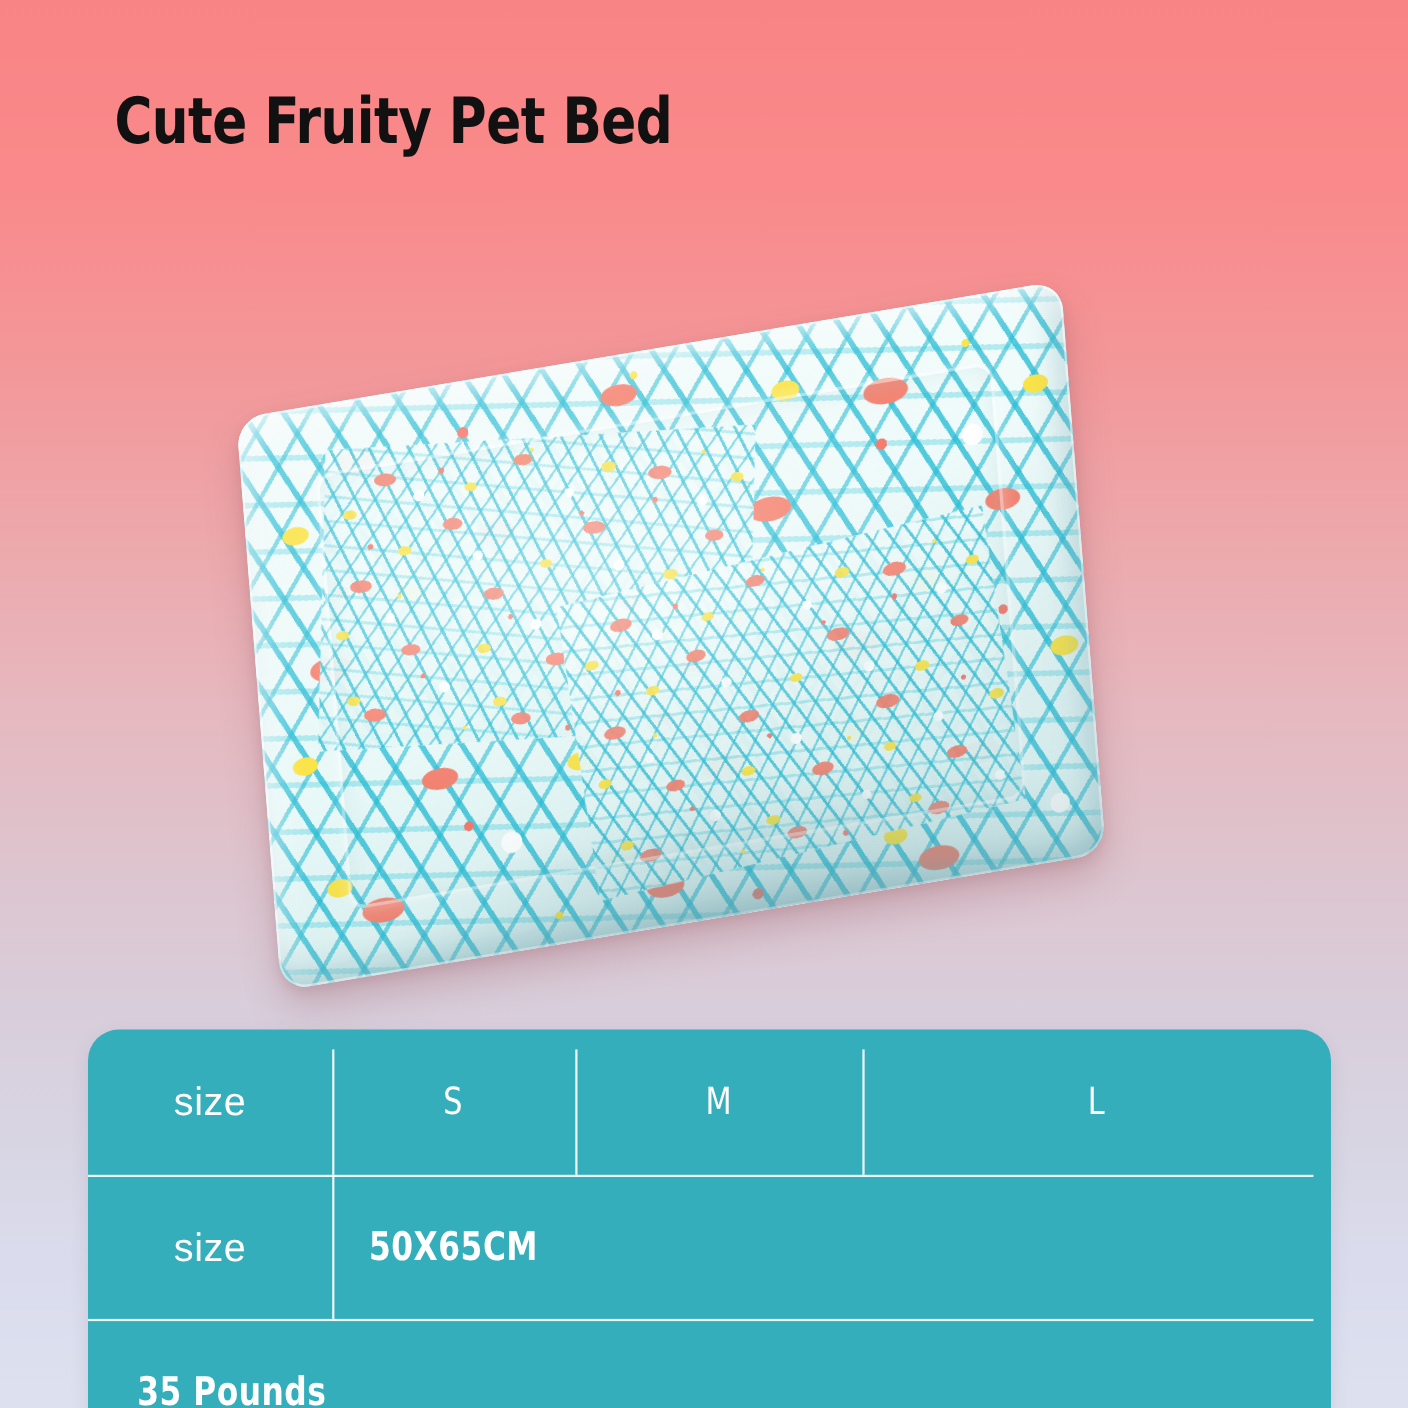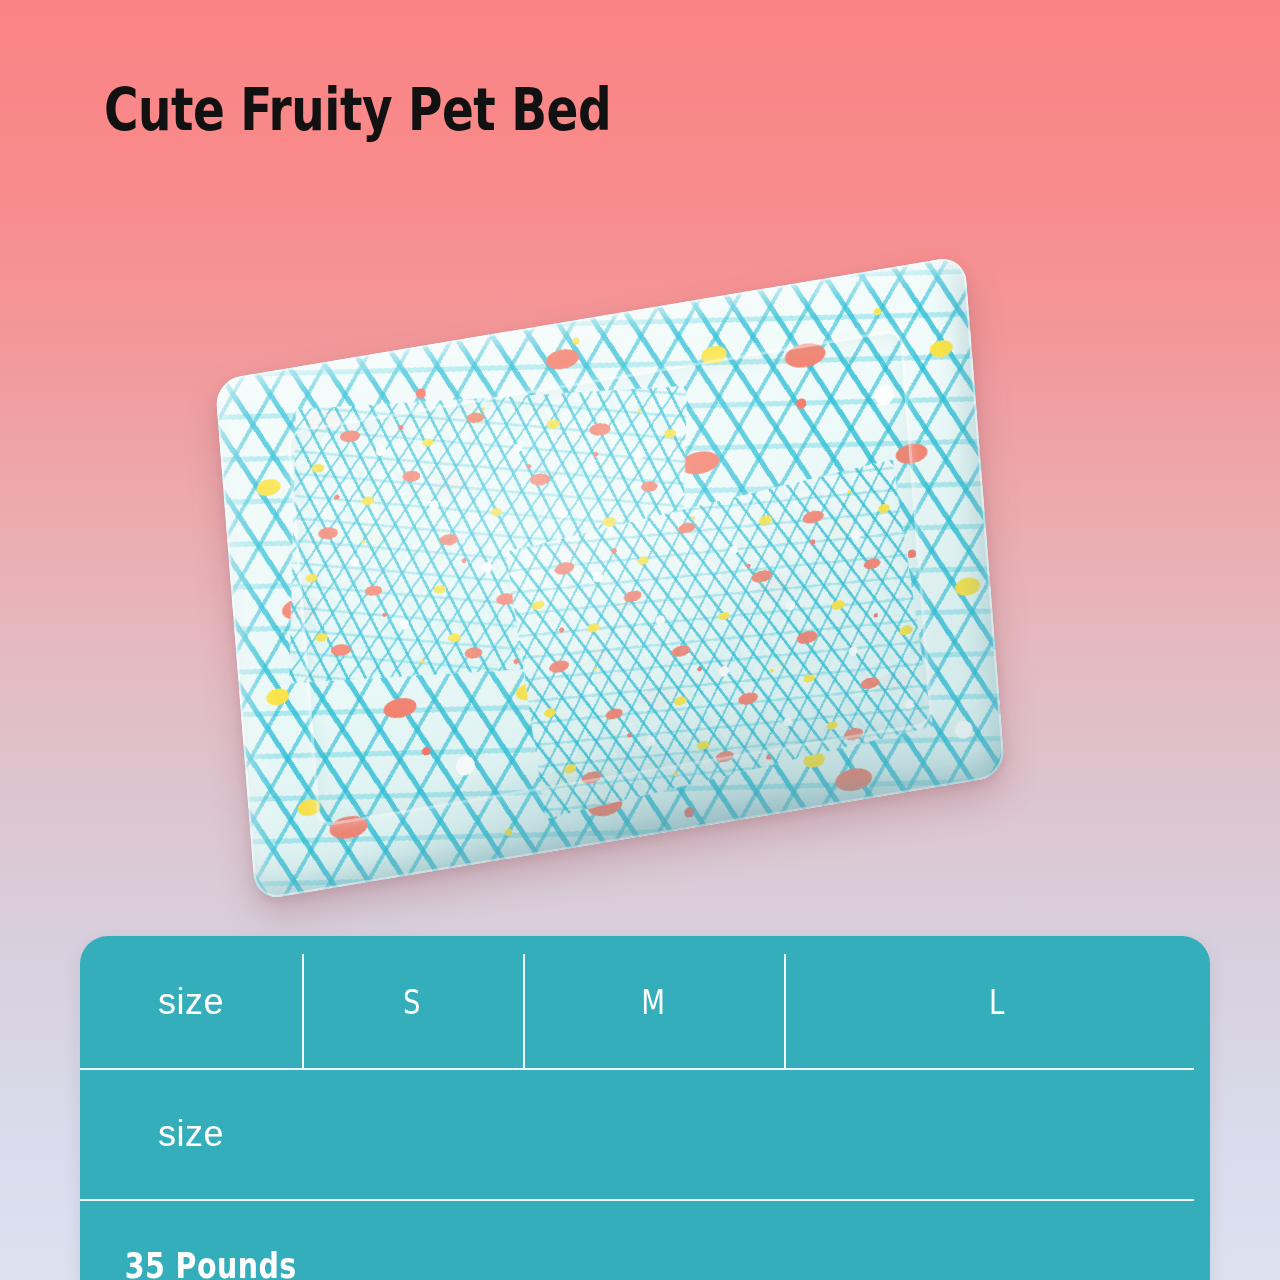--- a/index.html
+++ b/index.html
@@ -249,20 +249,23 @@
       </div>
       <div class="tcell c-l">
         <span class="val-head">L</span>
       </div>
     </div>
 
     <div class="trow">
       <div class="tcell c-label">
         <span class="lbl">size</span>
       </div>
+      <div class="tcell c-s">
+        <span class="val">50X65CM</span>
+      </div>
     </div>
 
     <div class="trow">
       <div class="tcell c-m">
         <span class="val">35 Pounds</span>
       </div>
     </div>
 
   </div>
 </div>

